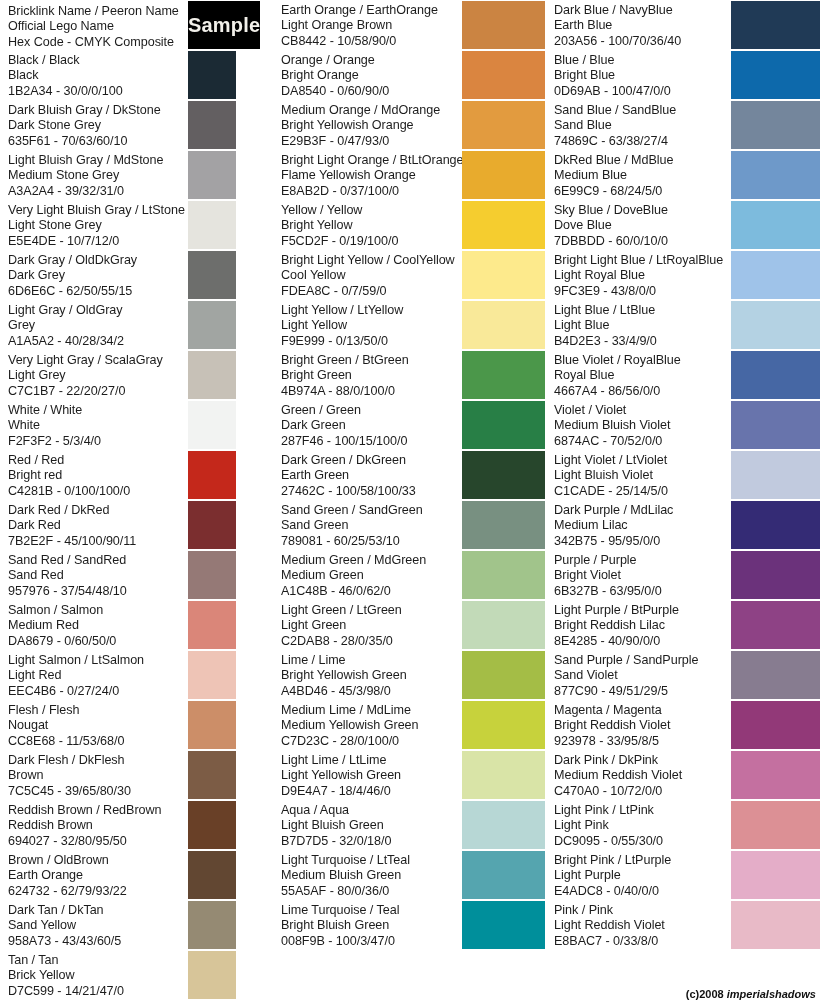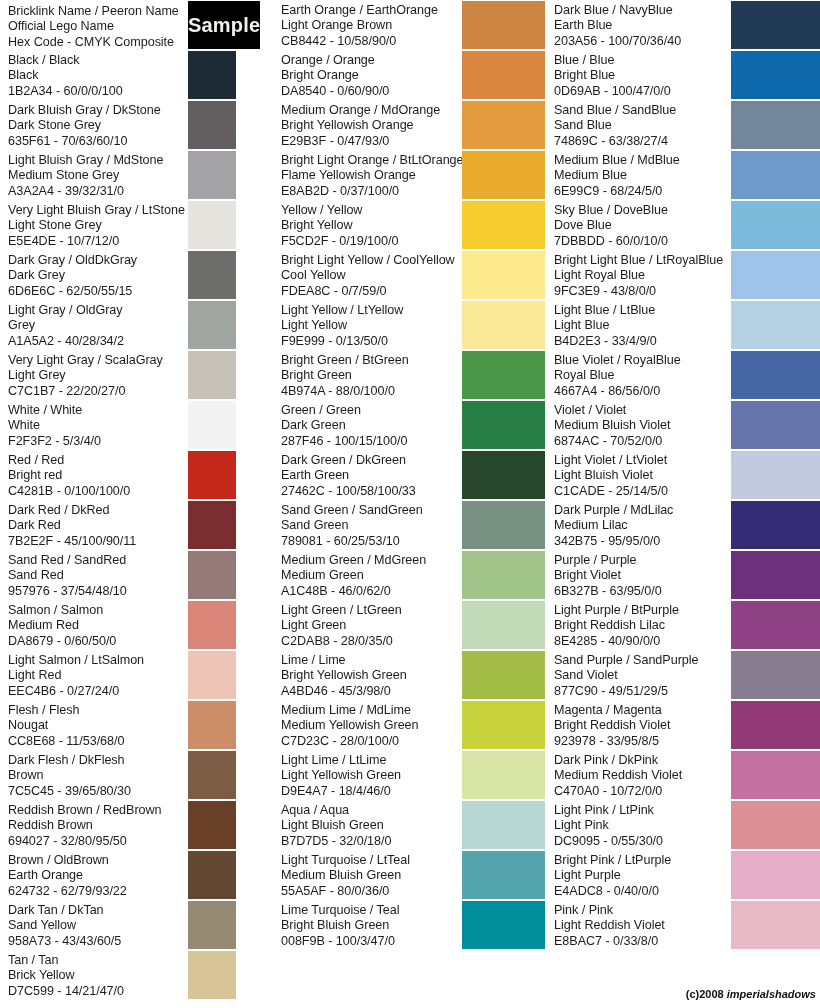--- a/index.html
+++ b/index.html
@@ -96,21 +96,21 @@
           <span class="line">Hex Code - CMYK Composite</span>
         </div>
         <div class="row-swatch swatch-sample" style="background: rgb(0, 0, 0);">
           <span>Sample</span>
         </div>
       </div>
       <div class="row">
         <div class="row-text">
           <span class="line">Black / Black</span>
           <span class="line">Black</span>
-          <span class="line">1B2A34 - 60/0/0/100</span>
+          <span class="line">1B2A34 - 30/0/0/100</span>
         </div>
         <div class="row-swatch" style="background: rgb(27, 42, 52);"></div>
       </div>
       <div class="row">
         <div class="row-text">
           <span class="line">Dark Bluish Gray / DkStone</span>
           <span class="line">Dark Stone Grey</span>
           <span class="line">635F61 - 70/63/60/10</span>
         </div>
         <div class="row-swatch" style="background: rgb(99, 95, 97);"></div>
@@ -426,21 +426,21 @@
       <div class="row">
         <div class="row-text">
           <span class="line">Sand Blue / SandBlue</span>
           <span class="line">Sand Blue</span>
           <span class="line">74869C - 63/38/27/4</span>
         </div>
         <div class="row-swatch" style="background: rgb(116, 134, 156);"></div>
       </div>
       <div class="row">
         <div class="row-text">
-          <span class="line">Medium Blue / MdBlue</span>
+          <span class="line">DkRed Blue / MdBlue</span>
           <span class="line">Medium Blue</span>
           <span class="line">6E99C9 - 68/24/5/0</span>
         </div>
         <div class="row-swatch" style="background: rgb(110, 153, 201);"></div>
       </div>
       <div class="row">
         <div class="row-text">
           <span class="line">Sky Blue / DoveBlue</span>
           <span class="line">Dove Blue</span>
           <span class="line">7DBBDD - 60/0/10/0</span>

